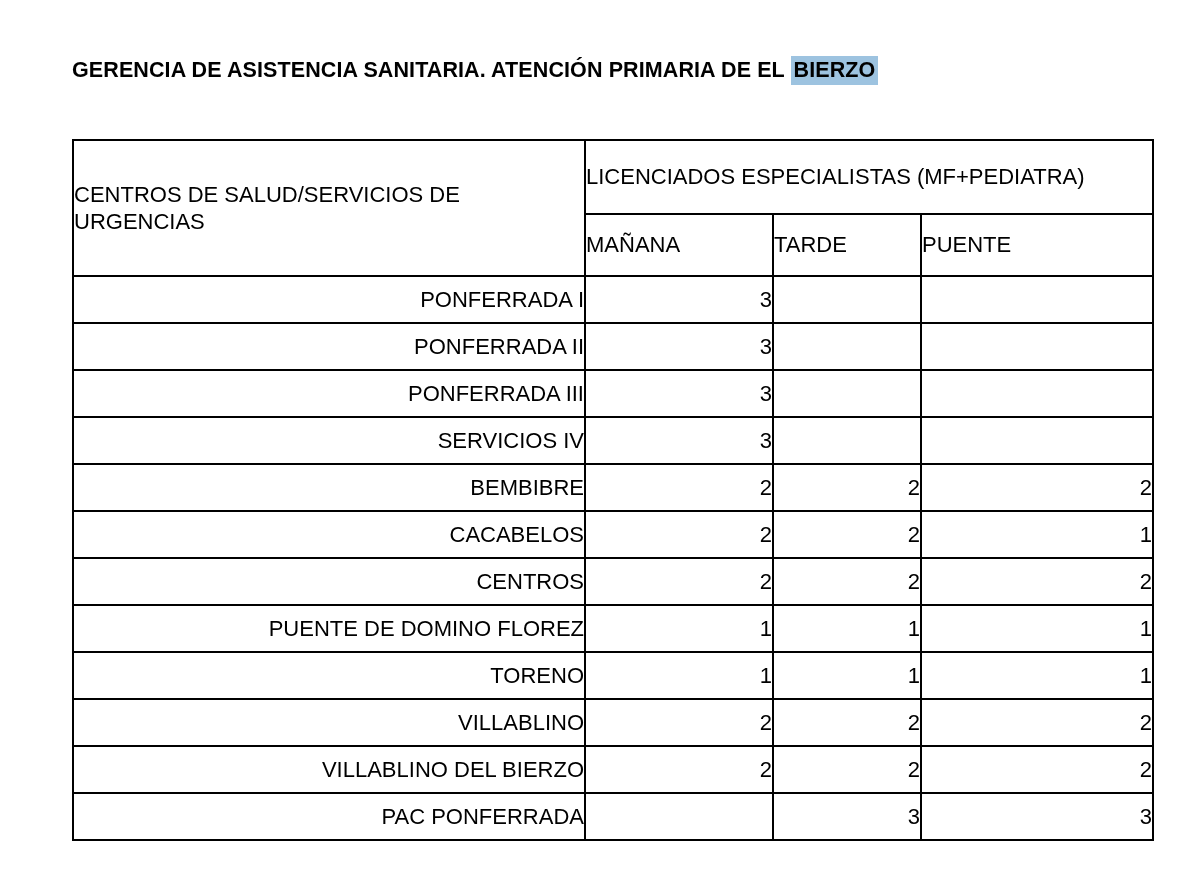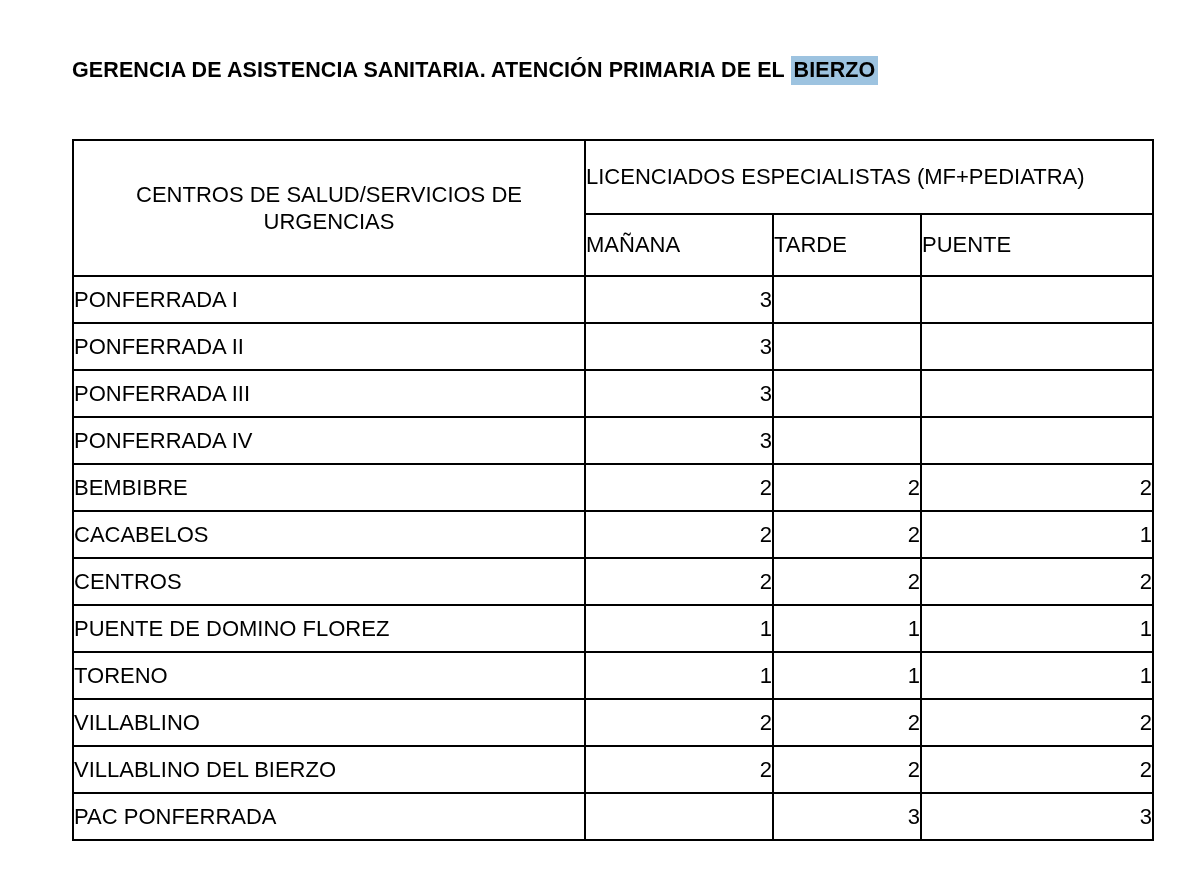--- a/index.html
+++ b/index.html
@@ -54,40 +54,40 @@
     font-size: 22px;
   }
   col.c-name { width: 512px; }
   col.c-m { width: 188px; }
   col.c-t { width: 148px; }
   col.c-n { width: 232px; }
 
   .hdr-name {
     height: 134px;
     padding: 0 10px 0 12px;
-    text-align: center;
+    text-align: left;
     font-size: 23px;
     line-height: 1.24;
   }
   .hdr-group {
     height: 72px;
     text-align: left;
     font-size: 23px;
     line-height: 1.22;
     padding: 4px 6px;
   }
   .hdr-sub {
     height: 60px;
     text-align: left;
     font-size: 23px;
   }
   td.name-cell {
     height: 45px;
     padding: 0 10px 0 12px;
-    text-align: left;
+    text-align: right;
     font-size: 23px;
     white-space: nowrap;
     margin-top: 48px;
   }
   td.num-cell {
     height: 45px;
     padding: 0 14px 0 6px;
     text-align: right;
     font-size: 23px;
   }
@@ -131,21 +131,21 @@
           <td class="num-cell"></td>
           <td class="num-cell"></td>
         </tr>
         <tr>
           <td class="name-cell">PONFERRADA III</td>
           <td class="num-cell">3</td>
           <td class="num-cell"></td>
           <td class="num-cell"></td>
         </tr>
         <tr>
-          <td class="name-cell">PONFERRADA IV</td>
+          <td class="name-cell">SERVICIOS IV</td>
           <td class="num-cell">3</td>
           <td class="num-cell"></td>
           <td class="num-cell"></td>
         </tr>
         <tr>
           <td class="name-cell">BEMBIBRE</td>
           <td class="num-cell">2</td>
           <td class="num-cell">2</td>
           <td class="num-cell">2</td>
         </tr>

